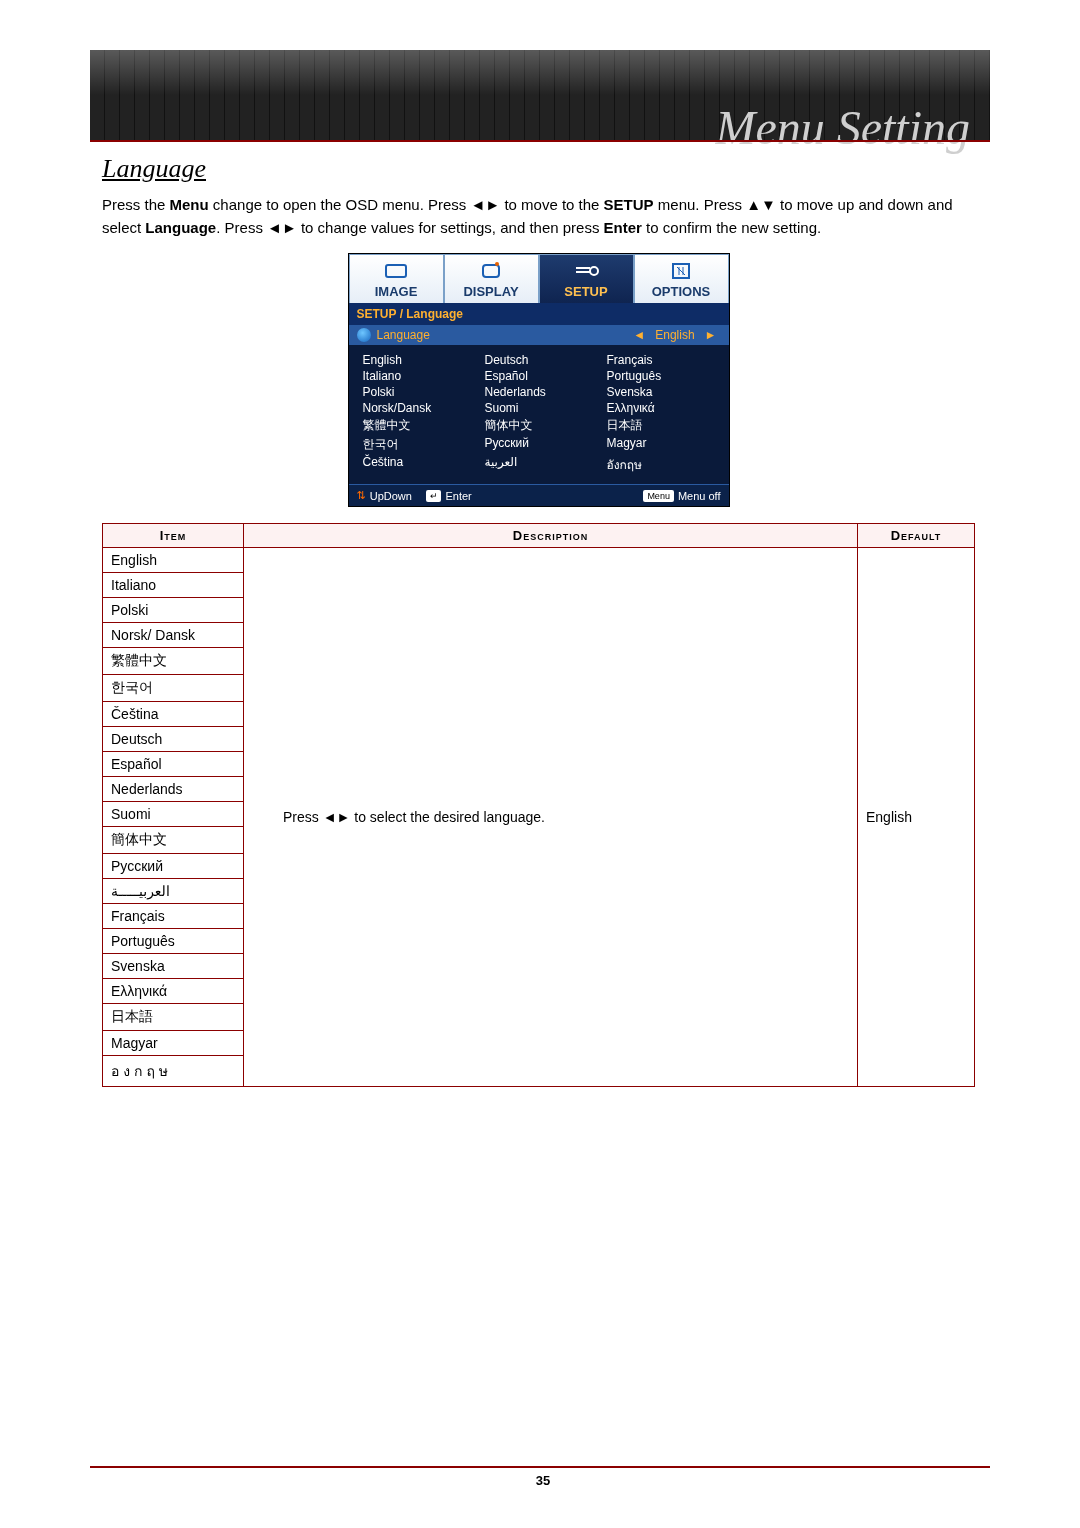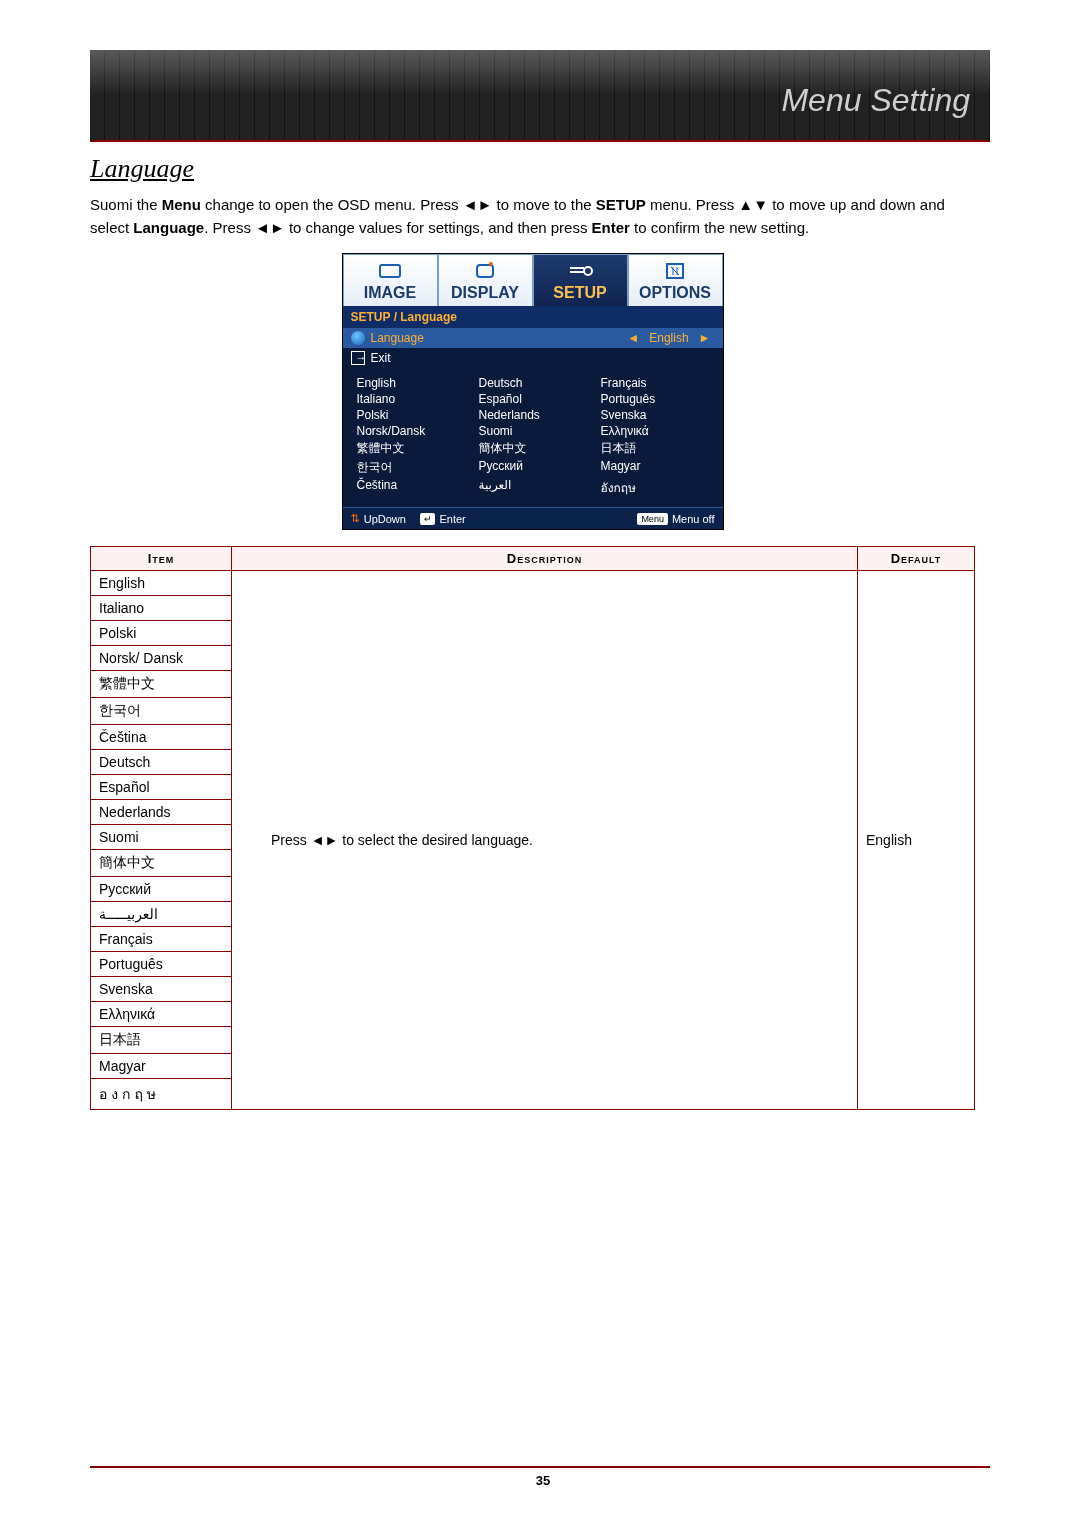--- a/index.html
+++ b/index.html
@@ -30,40 +30,40 @@
     z-index: 1;
   }
   .topband::before {
     content: "";
     position: absolute;
     left: 0; right: 0; top: 0; height: 50%;
     background: linear-gradient(to bottom, rgba(255,255,255,0.25), rgba(255,255,255,0));
   }
   .header-title {
     position: absolute;
-    top: 82px;
+    top: 100px;
     right: 110px;
-    font-family: Liberation Sans, sans-serif;
+    font-family: Liberation Serif, serif;
     font-style: italic;
-    font-size: 32px;
+    font-size: 48px;
     color: #cfcfcf;
     z-index: 2;
   }
   .rule {
     position: absolute;
     top: 140px;
     left: 90px; right: 90px;
     height: 2px;
     background: #8b0000;
     z-index: 2;
   }
   .content {
     position: absolute;
     top: 150px;
-    left: 90px;
+    left: 102px;
     right: 105px;
   }
   .section-title {
     font-family: "Times New Roman", serif;
     font-style: italic;
     font-size: 26px;
     text-decoration: underline;
     margin: 4px 0 10px 0;
   }
   .intro {
@@ -88,21 +88,21 @@
     display: flex;
     background: #fff;
   }
   .tab {
     flex: 1;
     border: 1px solid #7aa0c8;
     border-bottom: none;
     background: linear-gradient(#fff,#e6eef7);
     text-align: center;
     padding: 6px 0 4px 0;
-    font-size: 16px;
+    font-size: 13px;
     font-weight: bold;
     color: #1a3b6b;
     position: relative;
   }
   .tab.active {
     background: linear-gradient(#1e3b6e,#0f2450);
     color: #ffc050;
   }
   .tab .icon {
     display: block;
@@ -213,21 +213,21 @@
 
   <div class="topband"></div>
   <div class="header-title">Menu Setting</div>
   <div class="rule"></div>
 
   <div class="content">
 
     <div class="section-title">Language</div>
 
     <div class="intro">
-      <span>Suomi the </span><b>Menu</b><span> change to open the OSD menu. Press ◄► to move to the </span><b>SETUP</b><span> menu. Press ▲▼ to move up and down and select </span><b>Language</b><span>. Press ◄► to change values for settings, and then press </span><b>Enter</b><span> to confirm the new setting.</span>
+      <span>Press the </span><b>Menu</b><span> change to open the OSD menu. Press ◄► to move to the </span><b>SETUP</b><span> menu. Press ▲▼ to move up and down and select </span><b>Language</b><span>. Press ◄► to change values for settings, and then press </span><b>Enter</b><span> to confirm the new setting.</span>
     </div>
 
     <div class="osd-wrap">
       <div class="osd">
         <div class="tabs" id="osd-tabs">
             <div class="tab">
               <div class="icon"><svg viewBox="0 0 28 20">
                   <rect x="4" y="4" width="20" height="12" rx="2" fill="none" stroke="#1a5fb4" stroke-width="2"></rect>
                 </svg></div>
               <div>IMAGE</div>
@@ -256,24 +256,20 @@
             </div>
           </div>
         <div class="breadcrumb">SETUP / Language</div>
         <div class="row-lang">
           <span class="globe"></span>
           <span class="lab">Language</span>
           <span class="arrow">◄</span>
           <span class="val">English</span>
           <span class="arrow">►</span>
         </div>
-        <div class="row-exit">
-          <span class="exit-ic"></span>
-          <span>Exit</span>
-        </div>
         <div class="lang-grid" id="lang-grid">
             <div>English</div>
             <div>Deutsch</div>
             <div>Français</div>
             <div>Italiano</div>
             <div>Español</div>
             <div>Português</div>
             <div>Polski</div>
             <div>Nederlands</div>
             <div>Svenska</div>

